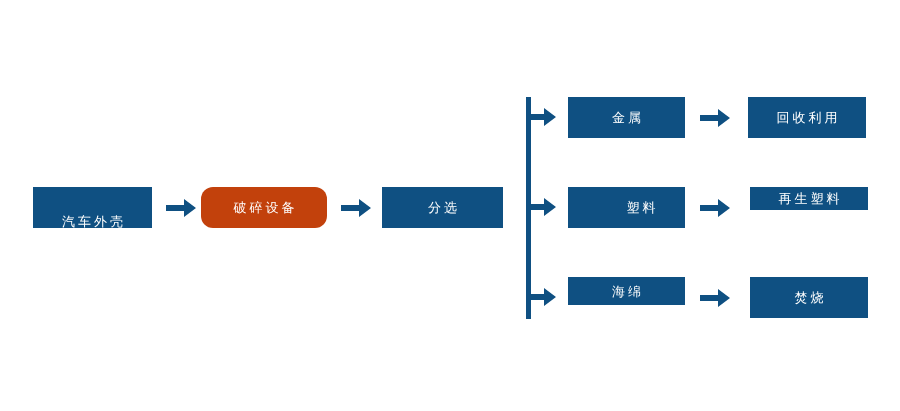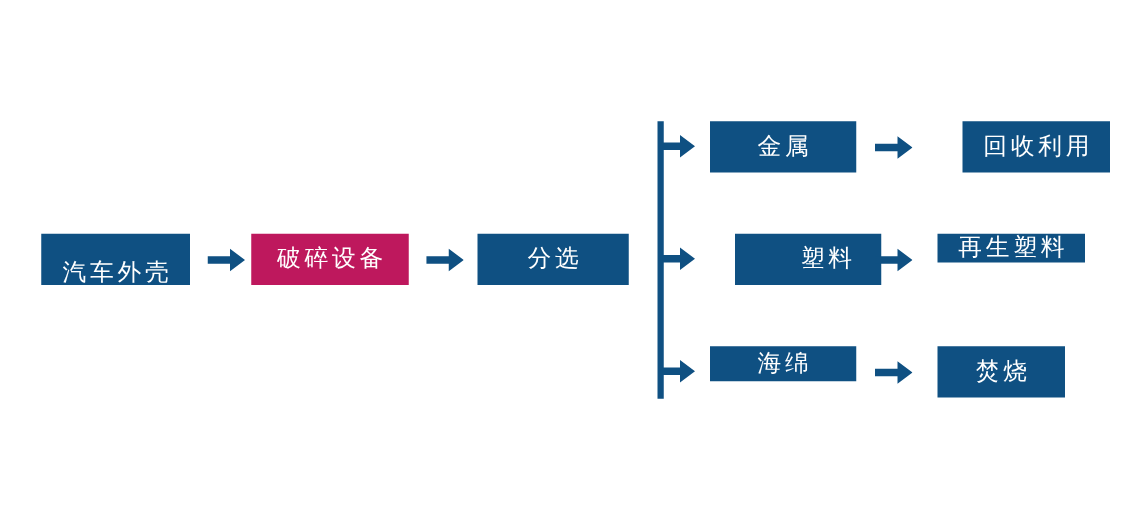--- a/index.html
+++ b/index.html
@@ -16,30 +16,30 @@
     height: 411px;
     background: #ffffff;
     overflow: hidden;
   }
   .node {
     position: absolute;
     display: flex;
     align-items: center;
     justify-content: center;
     color: #ffffff;
-    font-size: 19px;
+    font-size: 13px;
     letter-spacing: 3px;
     text-indent: 3px;
     font-weight: 400;
     line-height: 1;
     white-space: nowrap;
     box-sizing: border-box;
   }
   .node.blue { background: #0F5082; }
-  .node.red  { background: #be185d; }
+  .node.red  { background: #c2410c; border-radius: 12px; }
 
   
   .arrow {
     position: absolute;
     display: block;
   }
   .arrow svg { display: block; }
 
   
   .bus-line {
@@ -87,31 +87,31 @@
   <div class="node blue" style="left:568px; top:97px; width:117px; height:41px;">
     <span>金属</span>
   </div>
 
   <div class="arrow" style="left:700px; top:107px;">
     <svg width="30" height="22" viewBox="0 0 30 22">
       <path d="M0 8 L18 8 L18 2 L30 11 L18 20 L18 14 L0 14 Z" fill="#0F5082"></path>
     </svg>
   </div>
 
-  <div class="node blue" style="left:770px; top:97px; width:118px; height:41px;">
+  <div class="node blue" style="left:748px; top:97px; width:118px; height:41px;">
     <span>回收利用</span>
   </div>
 
   <div class="arrow" style="left:530px; top:196px;">
     <svg width="26" height="22" viewBox="0 0 26 22">
       <path d="M0 8 L14 8 L14 2 L26 11 L14 20 L14 14 L0 14 Z" fill="#0F5082"></path>
     </svg>
   </div>
 
-  <div class="node blue" style="left:588px; top:187px; width:117px; height:41px;padding-left:29px;">
+  <div class="node blue" style="left:568px; top:187px; width:117px; height:41px;padding-left:29px;">
     <span>塑料</span>
   </div>
 
   <div class="arrow" style="left:700px; top:197px;">
     <svg width="30" height="22" viewBox="0 0 30 22">
       <path d="M0 8 L18 8 L18 2 L30 11 L18 20 L18 14 L0 14 Z" fill="#0F5082"></path>
     </svg>
   </div>
 
   <div class="node blue" style="left:750px; top:187px; width:118px; height:23px;">
@@ -127,17 +127,17 @@
   <div class="node blue" style="left:568px; top:277px; width:117px; height:28px;">
     <span>海绵</span>
   </div>
 
   <div class="arrow" style="left:700px; top:287px;">
     <svg width="30" height="22" viewBox="0 0 30 22">
       <path d="M0 8 L18 8 L18 2 L30 11 L18 20 L18 14 L0 14 Z" fill="#0F5082"></path>
     </svg>
   </div>
 
-  <div class="node blue" style="left:750px; top:277px; width:102px; height:41px;">
+  <div class="node blue" style="left:750px; top:277px; width:118px; height:41px;">
     <span>焚烧</span>
   </div>
 
 </div>
 
 </body></html>

